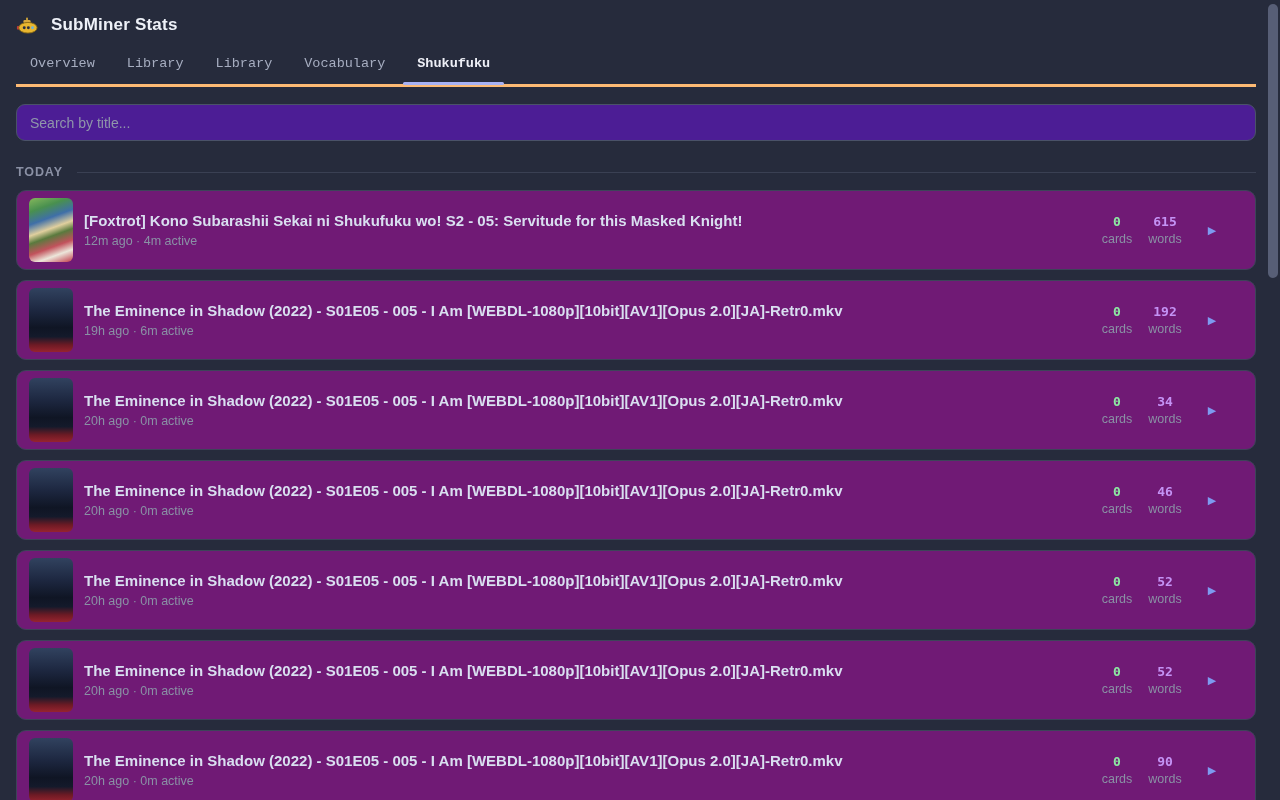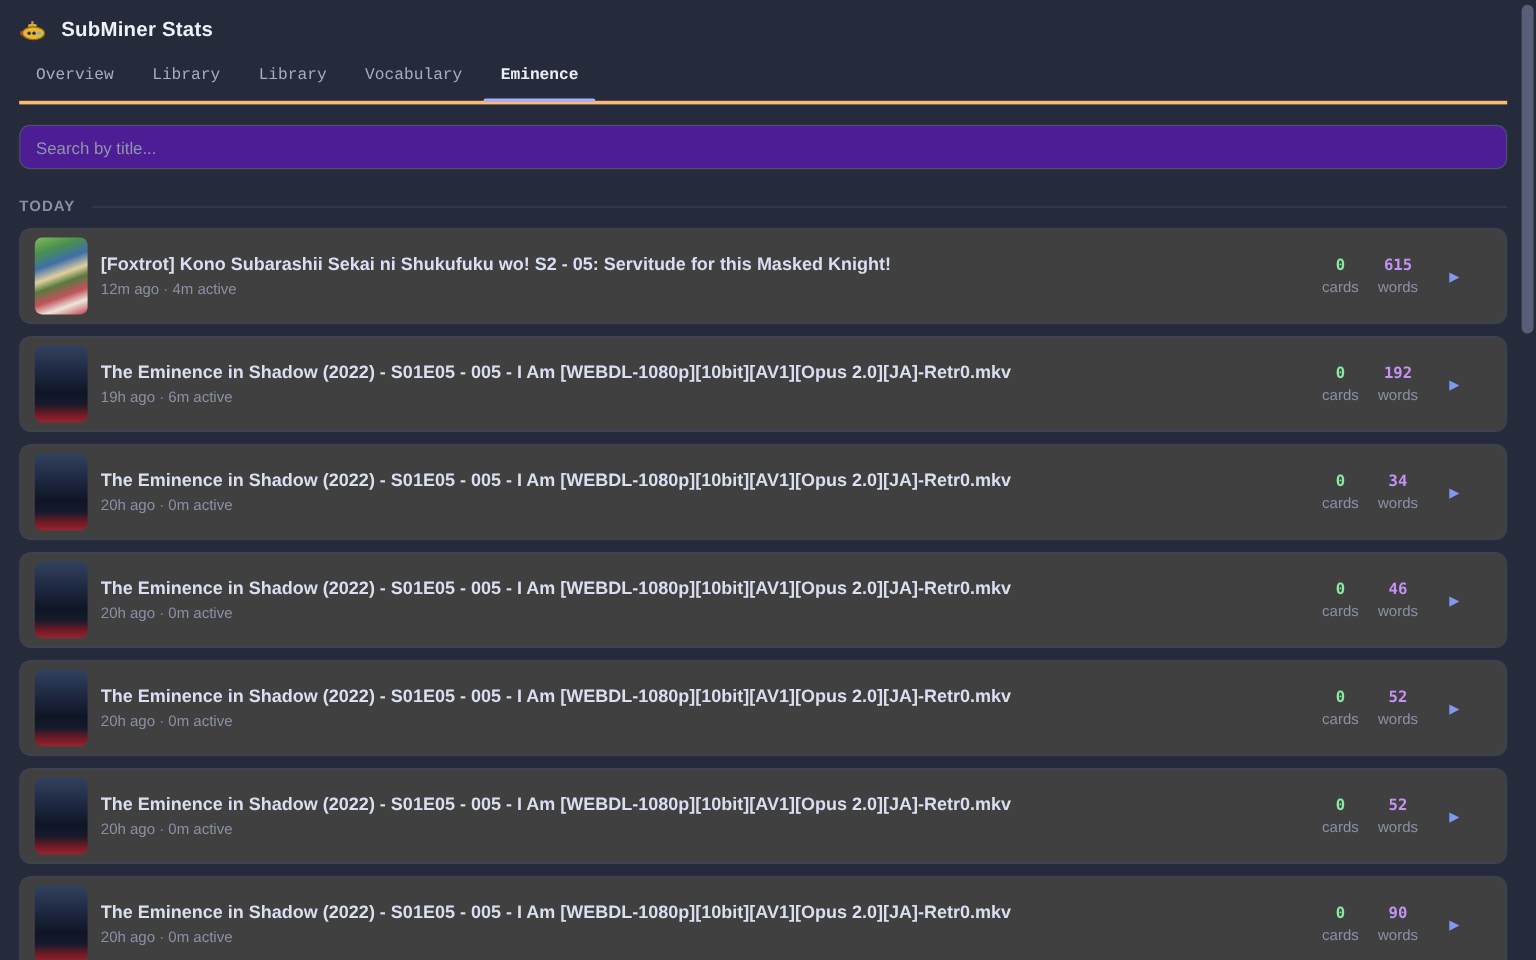--- a/index.html
+++ b/index.html
@@ -32,21 +32,21 @@
   .search-input::placeholder { color:#8f96aa; }
 
   
   .section-row { display:flex; align-items:center; gap:14px; margin:23px 0 10px; height:16px; }
   .section-label { font-size:12.5px; font-weight:700; color:#8a90a4; letter-spacing:.9px; }
   .section-line { flex:1; height:1px; background:#3a4053; }
 
   
   .card {
     display:flex; align-items:center; height:80px;
-    background:#404040; border:1px solid #3d4459; border-radius:10px;
+    background:#701a75; border:1px solid #3d4459; border-radius:10px;
     padding:0 14px 0 12px; margin-bottom:10px; cursor:pointer;
   }
   .thumb { width:44px; height:64px; border-radius:6px; flex:none; margin-right:11px; }
   .thumb.konosuba {
     background:linear-gradient(160deg,#86b85c 0%,#49904f 18%,#3f6fa8 34%,#e0cf9e 48%,#5a7a3e 58%,#c2525c 72%,#ece6da 84%,#c13b49 100%);
   }
   .thumb.eminence {
     background:linear-gradient(180deg,#31425f 0%,#1d2740 35%,#0f1524 62%,#141a2b 76%,#6e1a24 89%,#96242f 100%);
   }
   .card-info { flex:1; min-width:0; }
@@ -90,21 +90,21 @@
       </svg>
     </span>
     <span class="app-title">SubMiner Stats</span>
   </div>
 
   <div class="tabs">
     <div class="tab">Overview</div>
     <div class="tab">Library</div>
     <div class="tab">Library</div>
     <div class="tab">Vocabulary</div>
-    <div class="tab active">Eminence</div>
+    <div class="tab active">Shukufuku</div>
   </div>
 
   <input class="search-input" type="text" placeholder="Search by title..." style="">
 
   <div class="section-row">
     <span class="section-label">TODAY</span>
     <span class="section-line"></span>
   </div>
 
   <div>

